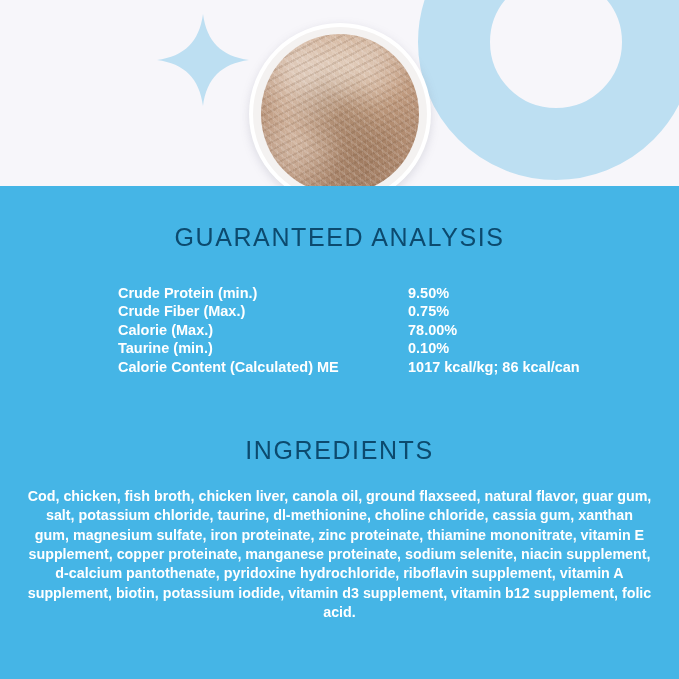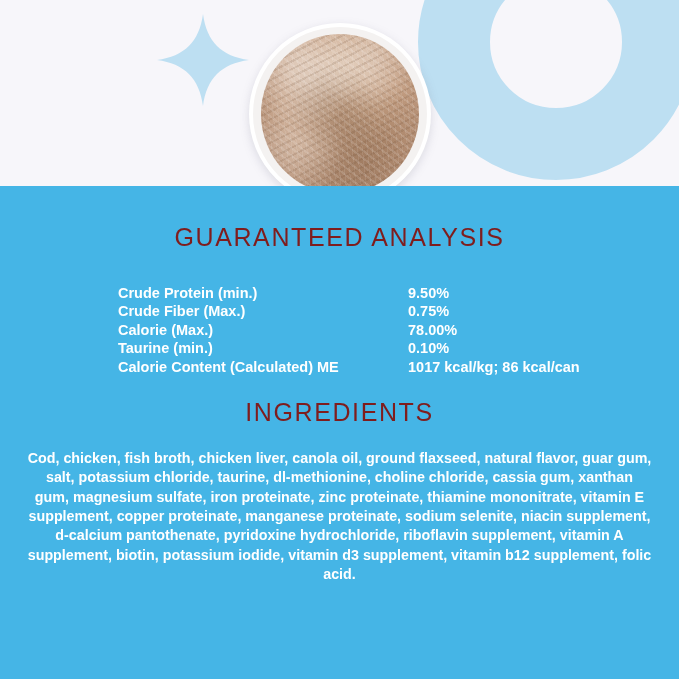--- a/index.html
+++ b/index.html
@@ -115,21 +115,21 @@
     height: 493px;
     background: #45b5e6;
     color: #ffffff;
   }
 
   .section-title {
     text-align: center;
     font-size: 25px;
     font-weight: 400;
     letter-spacing: 1.6px;
-    color: #7f1d1d;
+    color: #0c4a6e;
   }
 
   .title-guaranteed { margin-top: 37px; }
 
   
   .analysis {
     margin: 32px 0 0 118px;
     width: 520px;
     border-collapse: collapse;
   }
@@ -138,21 +138,21 @@
     line-height: 18.4px;
     font-weight: 700;
     color: #ffffff;
     padding: 0;
     vertical-align: top;
     white-space: nowrap;
   }
   .analysis td.label { width: 290px; }
   .analysis td.value { width: 230px; }
 
-  .title-ingredients { margin-top: 22px; }
+  .title-ingredients { margin-top: 60px; }
 
   .ingredients-text {
     margin: 22px auto 8px auto;
     width: 625px;
     text-align: center;
     font-size: 14.3px;
     line-height: 19.3px;
     font-weight: 700;
     color: #ffffff;
   }

